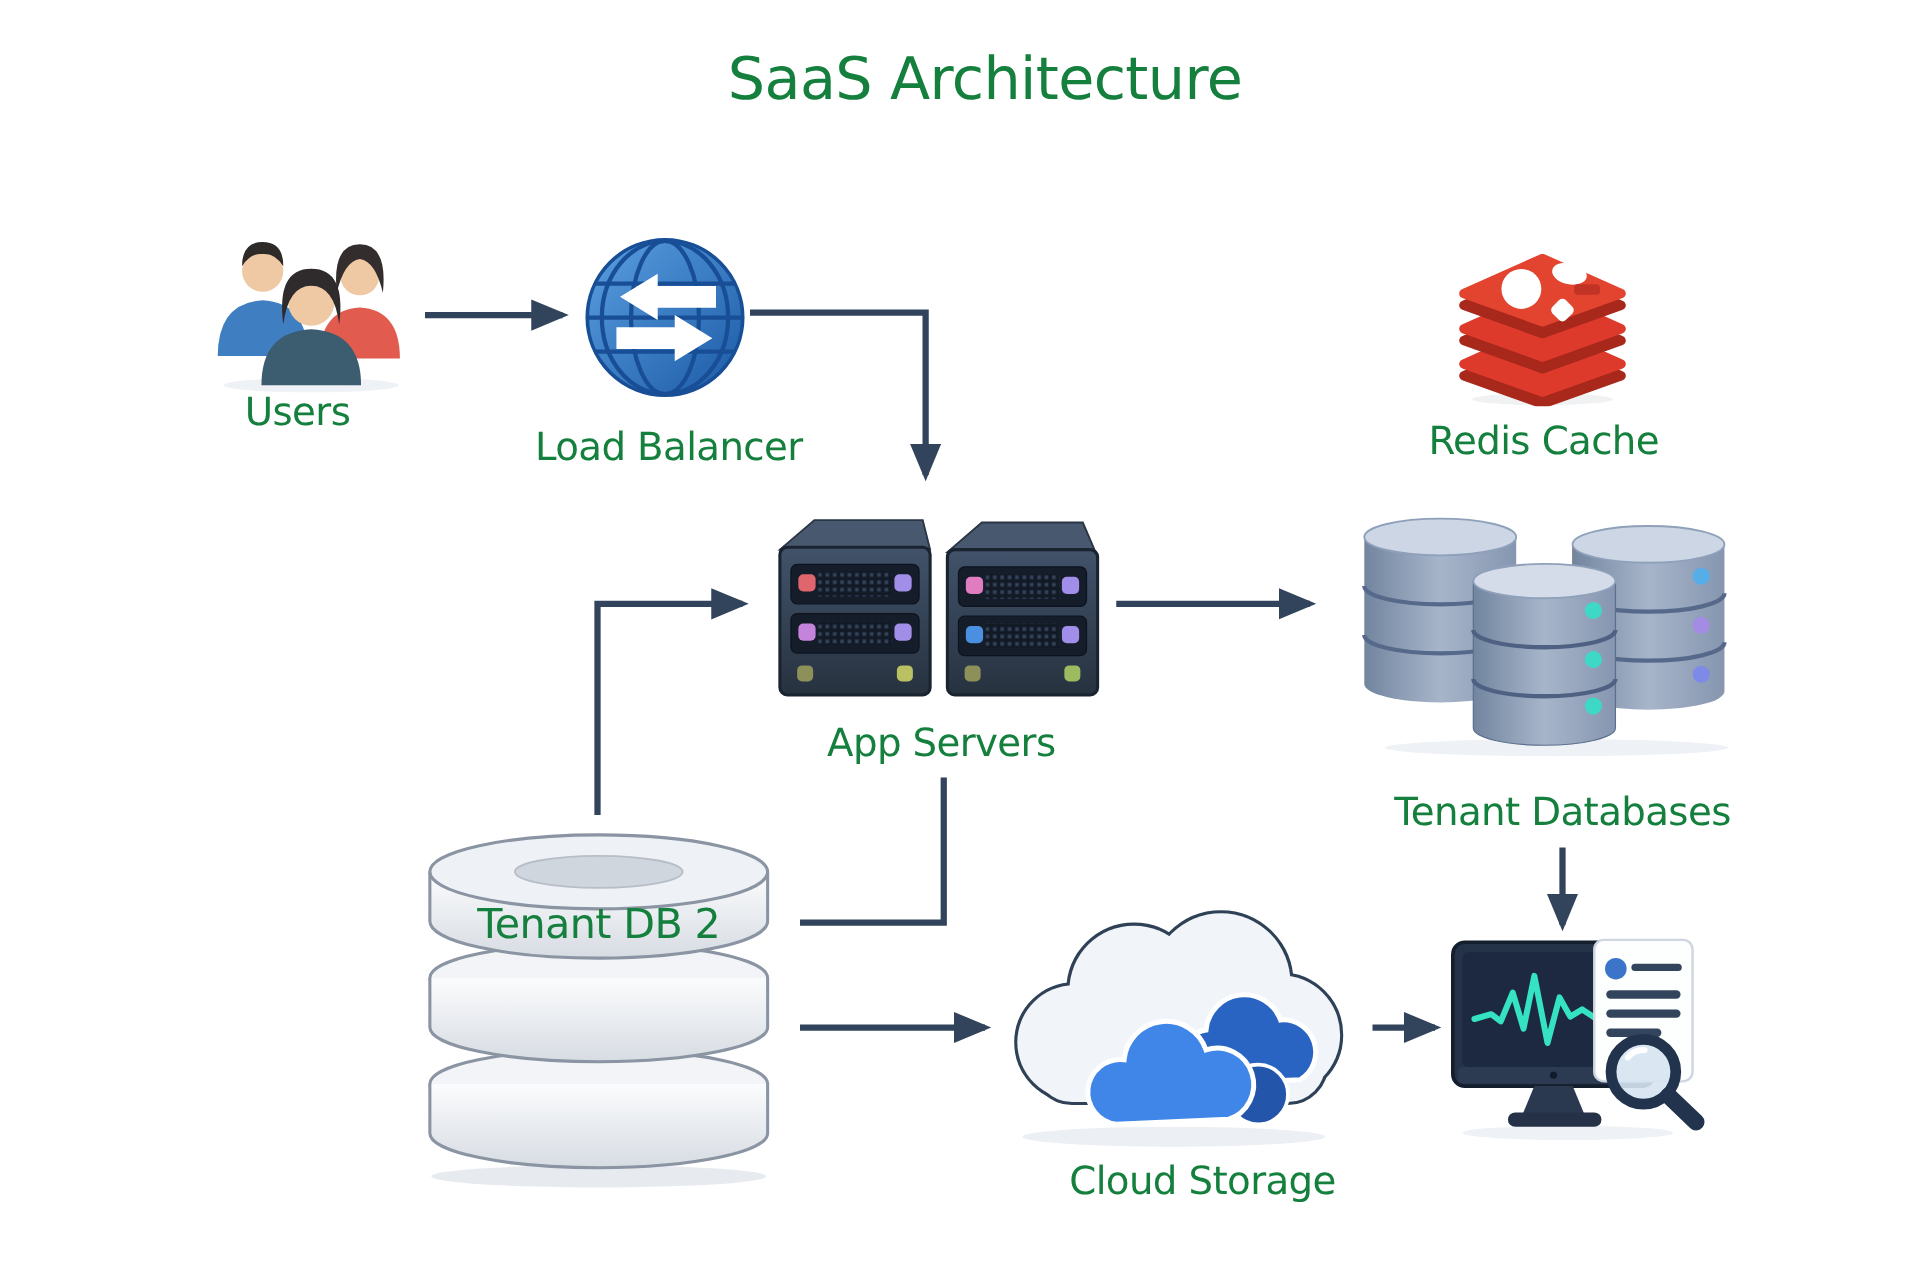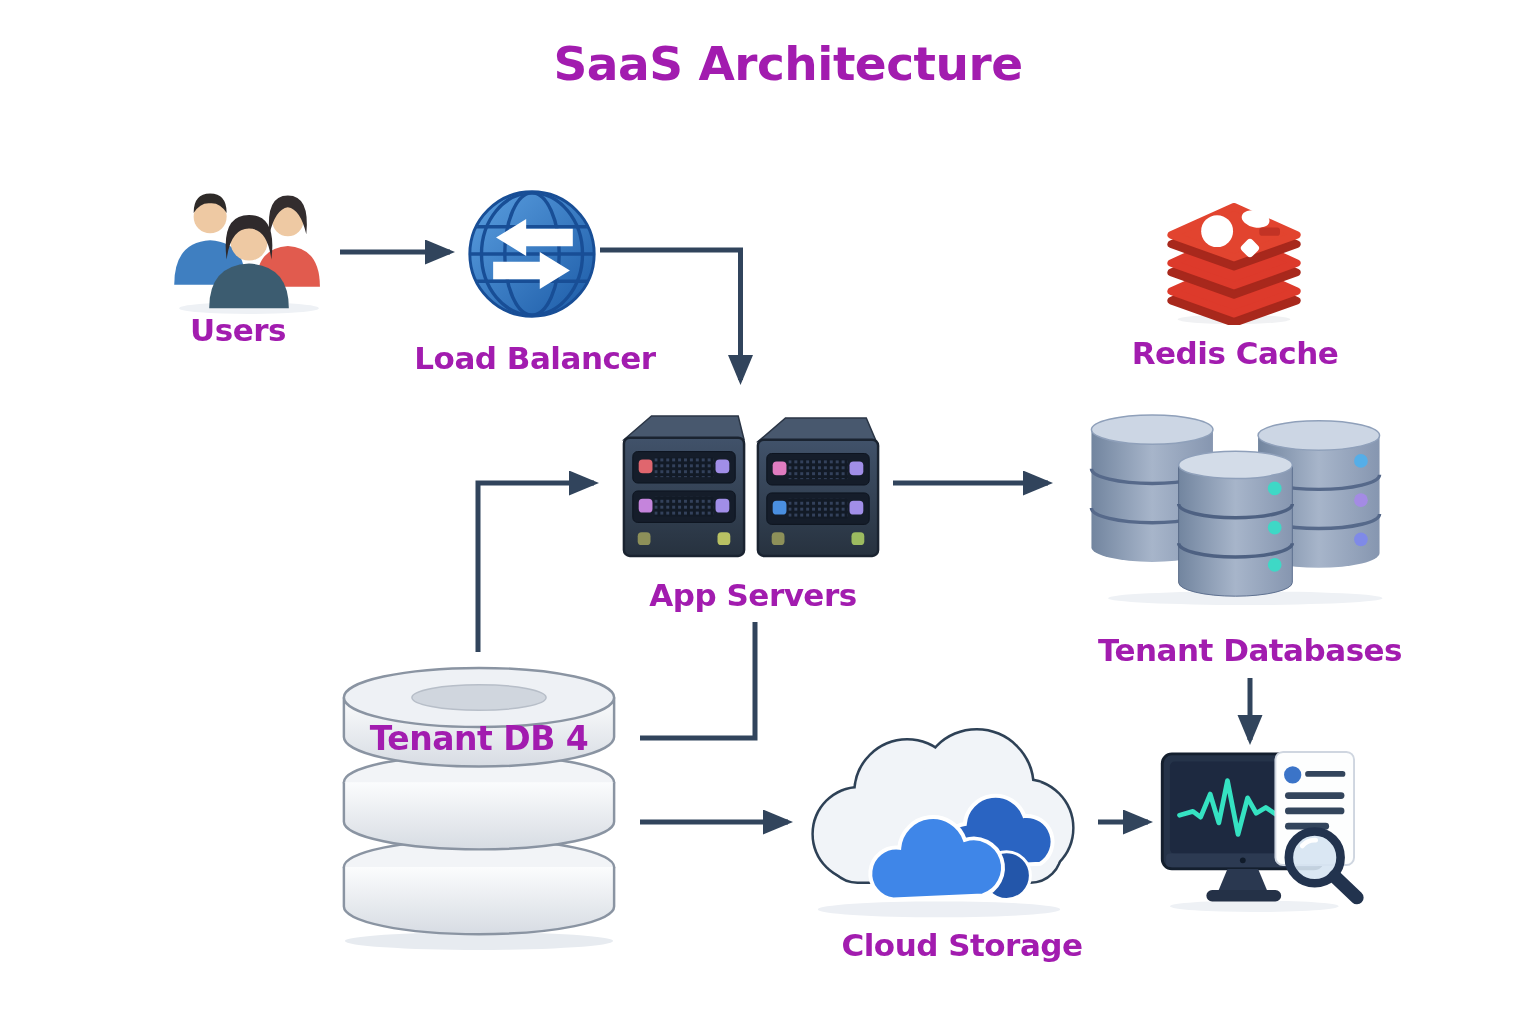--- a/index.html
+++ b/index.html
@@ -1,18 +1,18 @@
 <!DOCTYPE html>
 <html><head>
 <meta charset="utf-8">
 <style>
   html,body{margin:0;padding:0;background:#ffffff;}
   .stage{position:relative;width:1536px;height:1024px;background:#ffffff;overflow:hidden;
          font-family:"DejaVu Sans","Liberation Sans",sans-serif;}
-  .lbl{position:absolute;transform:translateX(-50%);color:#a21caf;font-weight:700;
+  .lbl{position:absolute;transform:translateX(-50%);color:#15803d;font-weight:400;
        white-space:nowrap;letter-spacing:-0.5px;text-align:center;}
   .title{left:788px;top:36px;font-size:47px;}
   .users-lbl{left:238px;top:312px;font-size:31px;}
   .lb-lbl{left:535px;top:340px;font-size:31px;}
   .redis-lbl{left:1235px;top:335px;font-size:31px;}
   .apps-lbl{left:753px;top:577px;font-size:31px;}
   .tdbs-lbl{left:1250px;top:616px;font-size:31px;margin-top:16px;}
   .cloud-lbl{left:962px;top:927px;font-size:31px;}
   .seg-lbl{font-size:33px;left:479px;}
   .seg1{top:719px;} .seg2{top:802px;} .seg3{top:886px;}
@@ -209,21 +209,21 @@
       <path d="M8,214 V254 A137,28 0 0 0 282,254 V214" fill="url(#gwhite)" stroke="#8a94a2" stroke-width="2.5"></path>
 
       <ellipse cx="145" cy="128" rx="137" ry="28" fill="#f2f4f7" stroke="#8a94a2" stroke-width="2.5"></ellipse>
       <path d="M8,128 V168 A137,28 0 0 0 282,168 V128" fill="url(#gwhite)" stroke="#8a94a2" stroke-width="2.5"></path>
 
       <path d="M8,42 V82 A137,30 0 0 0 282,82 V42" fill="url(#gwhite)" stroke="#8a94a2" stroke-width="2.5"></path>
       <ellipse cx="145" cy="42" rx="137" ry="30" fill="#eef1f5" stroke="#8a94a2" stroke-width="2.5"></ellipse>
       <ellipse cx="145" cy="42" rx="68" ry="13" fill="#d0d6de" stroke="#b7bec8" stroke-width="1.5"></ellipse>
     </svg>
   </div>
-  <div class="lbl seg-lbl seg1">Tenant DB 4</div>
+  <div class="lbl seg-lbl seg1">Tenant DB 2</div>
 
   <div class="abs" style="left:790px;top:716px">
     <svg width="298" height="205" viewBox="0 0 300 205">
       <ellipse cx="150" cy="194" rx="122" ry="8" fill="#eceff4"></ellipse>
 
       <g stroke="#2e4156" stroke-width="5" fill="#f1f4f8">
         <circle cx="70" cy="118" r="46"></circle>
         <circle cx="118" cy="76" r="52"></circle>
         <circle cx="188" cy="70" r="56"></circle>
         <circle cx="236" cy="112" r="48"></circle>

